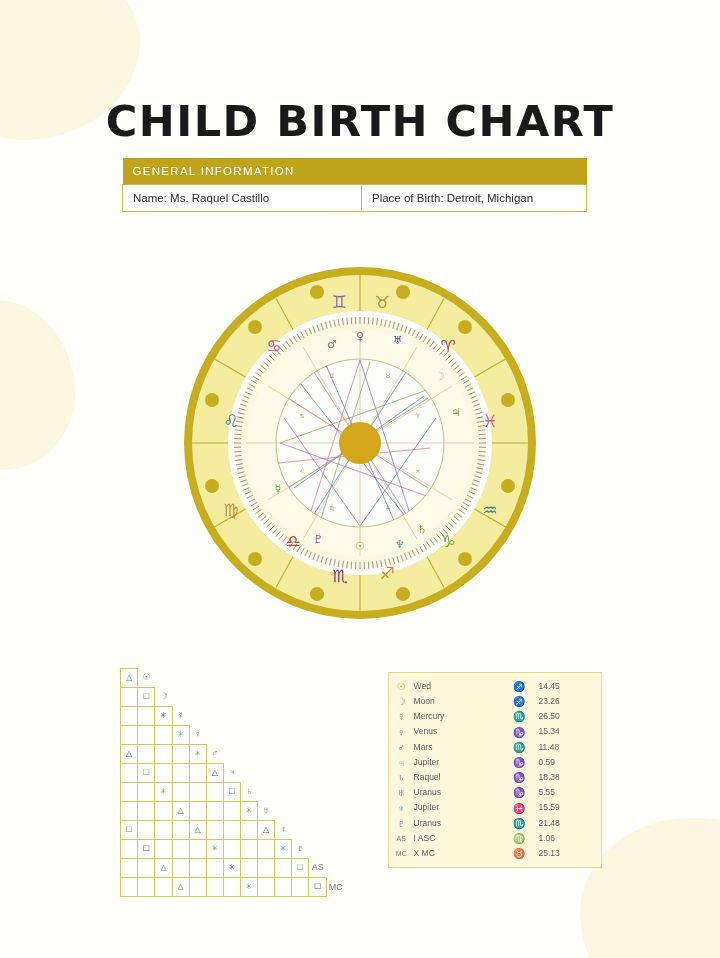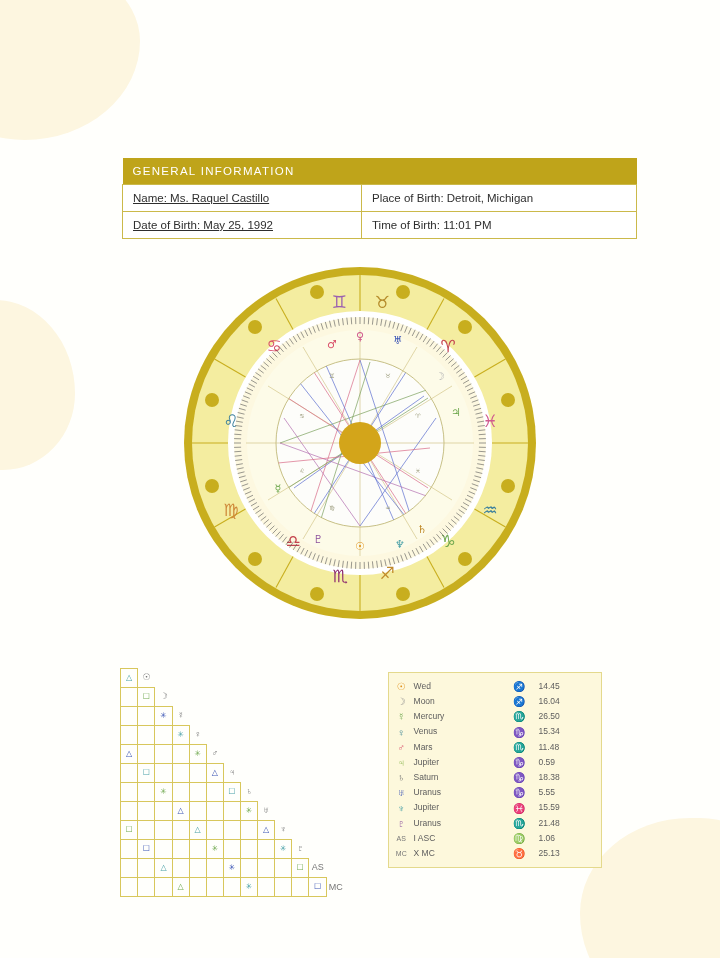--- a/index.html
+++ b/index.html
@@ -63,41 +63,41 @@
     letter-spacing: 1.5px;
     color: #1a1a1a;
     font-family: "DejaVu Sans", sans-serif;
   }
 
   
   .info-table {
     position: absolute;
     top: 158px;
     left: 122px;
-    width: 515px;
+    width: 465px;
     border-collapse: collapse;
     font-size: 11.5px;
     color: #2e2e2e;
   }
   .info-head {
     background: #bfa41a;
     color: #ffffff;
     font-size: 11.5px;
     letter-spacing: 1.3px;
     padding: 7px 10px;
     text-align: left;
     font-weight: normal;
   }
   .info-table td {
     border: 1px solid #cbb94a;
     padding: 7px 10px;
     background: #ffffff;
     white-space: nowrap;
   }
-  .info-table td.left-cell { width: 218px; text-decoration: underline; }
+  .info-table td.left-cell { width: 218px; }
 
   
   .wheel-wrap {
     position: absolute;
     top: 248px;
     left: 160px;
     width: 400px;
     height: 390px;
   }
 
@@ -190,33 +190,30 @@
 </style>
 </head>
 <body>
 
 <div class="page">
 
   <div class="blob blob-tl"></div>
   <div class="blob blob-ml"></div>
   <div class="blob blob-br"></div>
 
+  <div class="title">CHILD BIRTH CHART</div>
 
   <table class="info-table">
     <tbody>
         <tr>
       <th class="info-head" colspan="2">GENERAL INFORMATION</th>
     </tr>
     <tr>
       <td class="left-cell">Name: Ms. Raquel Castillo</td>
       <td>Place of Birth: Detroit, Michigan</td>
-    </tr>
-    <tr>
-      <td class="left-cell">Date of Birth: May 25, 1992</td>
-      <td>Time of Birth: 11:01 PM</td>
     </tr>
   </tbody>
     </table>
 
   <div class="wheel-wrap">
     <svg width="400" height="390" viewBox="0 0 400 390">
       <defs>
         <clipPath id="innerClip">
           <circle cx="200" cy="195" r="84"></circle>
         </clipPath>
@@ -709,21 +706,21 @@
           <tr>
             <td class="pp-sym c-sun">☉</td>
             <td class="pp-name">Wed</td>
             <td class="pp-sign c-sag">♐</td>
             <td class="pp-deg">14.45</td>
           </tr>
           <tr>
             <td class="pp-sym c-moon">☽</td>
             <td class="pp-name">Moon</td>
             <td class="pp-sign c-sag">♐</td>
-            <td class="pp-deg">16.04</td>
+            <td class="pp-deg">23.26</td>
           </tr>
           <tr>
             <td class="pp-sym c-mercury">☿</td>
             <td class="pp-name">Mercury</td>
             <td class="pp-sign c-scorpio">♏</td>
             <td class="pp-deg">26.50</td>
           </tr>
           <tr>
             <td class="pp-sym c-venus">♀</td>
             <td class="pp-name">Venus</td>
@@ -737,21 +734,21 @@
             <td class="pp-deg">11.48</td>
           </tr>
           <tr>
             <td class="pp-sym c-jupiter">♃</td>
             <td class="pp-name">Jupiter</td>
             <td class="pp-sign c-capricorn">♑</td>
             <td class="pp-deg">0.59</td>
           </tr>
           <tr>
             <td class="pp-sym c-saturn">♄</td>
-            <td class="pp-name">Saturn</td>
+            <td class="pp-name">Raquel</td>
             <td class="pp-sign c-capricorn">♑</td>
             <td class="pp-deg">18.38</td>
           </tr>
           <tr>
             <td class="pp-sym c-uranus">♅</td>
             <td class="pp-name">Uranus</td>
             <td class="pp-sign c-capricorn">♑</td>
             <td class="pp-deg">5.55</td>
           </tr>
           <tr>

